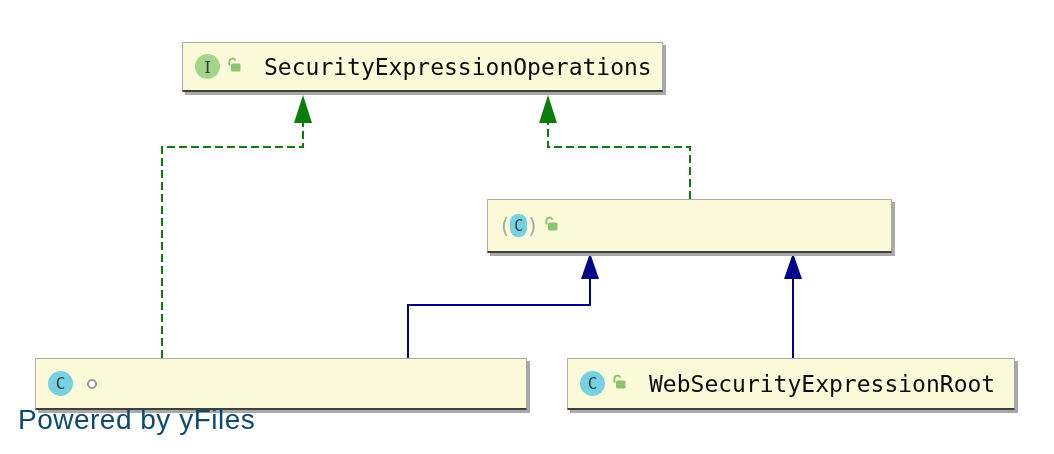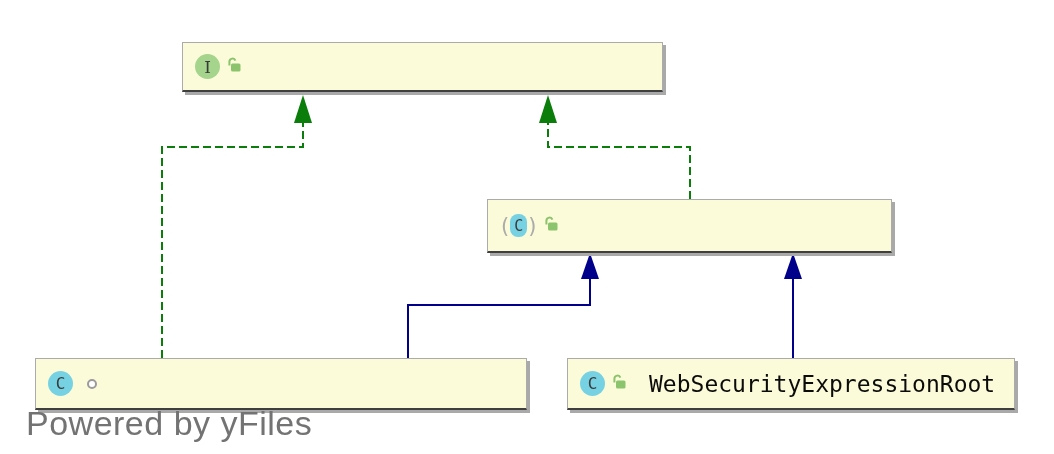--- a/index.html
+++ b/index.html
@@ -69,25 +69,25 @@
     margin-left: 14px;
     flex: 0 0 auto;
   }
   
   #node-operations { left: 182px; top: 42px;  width: 481px; height: 50px; }
   #node-root       { left: 487px; top: 199px; width: 405px; height: 54px; }
   #node-method     { left: 35px;  top: 358px; width: 492px; height: 52px; }
   #node-web        { left: 567px; top: 358px; width: 448px; height: 52px; }
   .watermark {
     position: absolute;
-    left: 26px; top: 404px;
+    left: 18px; top: 404px;
     font-family: "Liberation Sans", sans-serif;
-    font-size: 34px;
+    font-size: 28px;
     letter-spacing: 0.5px;
-    color: #737373;
+    color: #0c4a6e;
   }
 </style>
 </head>
 <body>
 
 <svg class="edges-layer" viewBox="0 0 1054 454">
   <g>
     <path class="edge-line dashed" d="M162,358 L162,147 L303,147 L303,123" stroke="#0A7D0A"></path>
     <polygon points="303,95 294,123 312,123" fill="#0A7D0A"></polygon>
   </g>
@@ -106,20 +106,21 @@
 </svg>
 
 <div class="node" id="node-operations">
   <span class="badge interface">I</span>
   <span class="lock-icon">
     <svg width="17" height="17" viewBox="0 0 17 17">
       <path d="M3.4,9.5 V5.6 A3.1,3.1 0 0 1 9.4,4.6" fill="none" stroke="#8CC36D" stroke-width="2"></path>
       <rect x="5" y="7.5" width="9.5" height="8" rx="1.5" fill="#8CC36D"></rect>
     </svg>
   </span>
+  <span class="node-label">SecurityExpressionOperations</span>
 </div>
 
 <div class="node" id="node-root">
   <span class="paren">(</span>
   <span class="badge abstract">C</span>
   <span class="paren">)</span>
   <span class="lock-icon">
     <svg width="17" height="17" viewBox="0 0 17 17">
       <path d="M3.4,9.5 V5.6 A3.1,3.1 0 0 1 9.4,4.6" fill="none" stroke="#8CC36D" stroke-width="2"></path>
       <rect x="5" y="7.5" width="9.5" height="8" rx="1.5" fill="#8CC36D"></rect>

